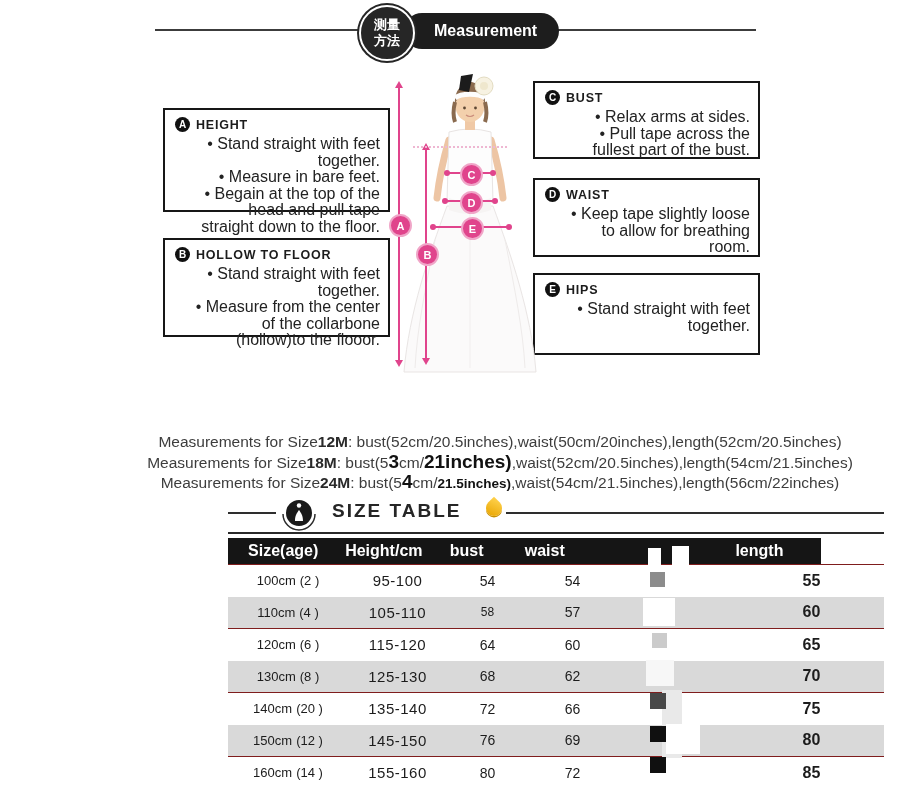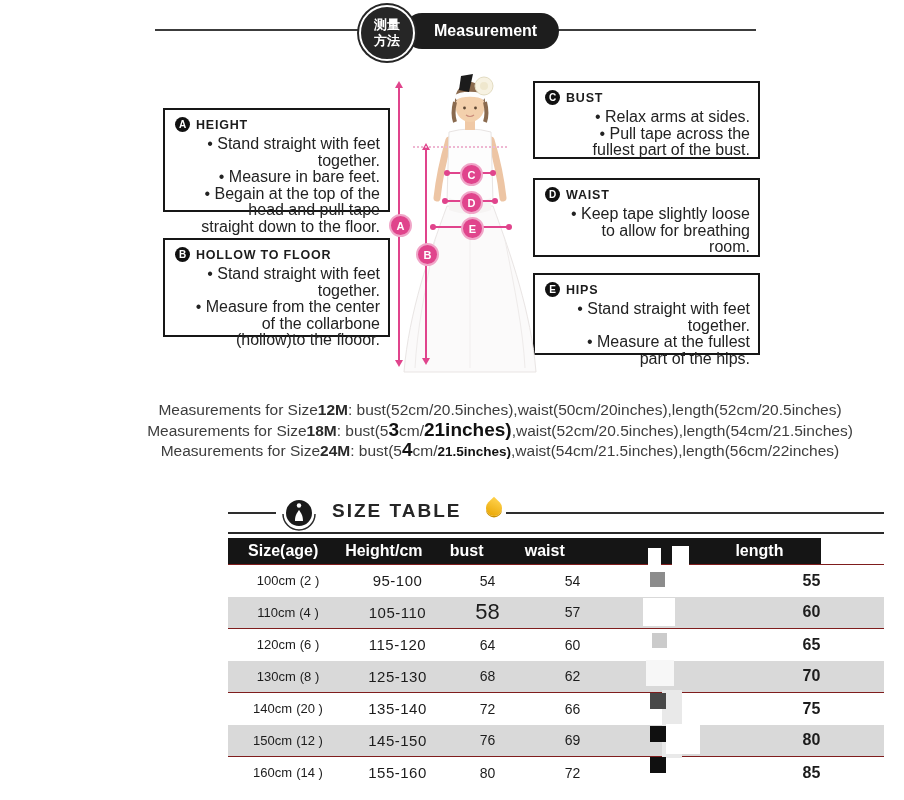--- a/index.html
+++ b/index.html
@@ -42,21 +42,21 @@
   .hline::after{right:-3px;}
   .arr{position:absolute;width:0;height:0;border-left:4px solid transparent;border-right:4px solid transparent;}
   .arr.up{border-bottom:7px solid #e0448c;}
   .arr.down{border-top:7px solid #e0448c;}
   .mcircle{position:absolute;width:19px;height:19px;border-radius:50%;background:#e0448c;
     border:2px solid #f0a6c8;color:#fff;font-size:11px;font-weight:bold;display:flex;
     align-items:center;justify-content:center;z-index:4;}
   .dotline{position:absolute;border-top:2px dotted #eeb7d2;height:0;}
 
   
-  .notes{left:96px;top:400px;width:808px;text-align:center;white-space:nowrap;}
+  .notes{left:96px;top:432px;width:808px;text-align:center;white-space:nowrap;}
   .note-line{font-size:15.5px;line-height:19.5px;color:#3d3d3d;}
   .b{font-weight:bold;color:#2a2a2a;}
   .ov1{font-size:19px;font-weight:600;color:#111;}
   .ov2{font-size:13.5px;font-weight:bold;color:#111;}
 
   
   .st-line{top:512px;height:2px;background:#2e2e2e;}
   .st-line.l{left:228px;width:48px;}
   .st-line.r{left:506px;width:378px;}
   .st-icon{left:281px;top:496px;width:36px;height:36px;z-index:2;}
@@ -131,21 +131,20 @@
     </div>
     <p class="bullet">Keep tape slightly loose to allow for breathing room.</p>
   </div>
 
   <div class="abs ibox box-e">
     <div class="hd">
       <span class="letter-badge">E</span>
       <span class="title">HIPS</span>
     </div>
     <p class="bullet">Stand straight with feet together.</p>
-    <p class="bullet">Measure at the fullest part of the hips.</p>
   </div>
 
   <div class="abs figure">
     <svg viewBox="0 0 160 320" width="160" height="320">
       <path d="M62,136 C44,185 24,242 19,302 L151,302 C146,242 126,185 108,136 Z" fill="#fbfafa" stroke="#e9e5e4" stroke-width="1"></path>
       <path d="M50,170 C40,220 32,260 30,298" stroke="#eeebea" fill="none"></path>
       <path d="M120,170 C130,220 138,260 140,298" stroke="#eeebea" fill="none"></path>
       <path d="M85,142 L85,298" stroke="#f1eeee" fill="none"></path>
       <path d="M64,70 C58,90 54,110 52,128" stroke="#edc5a4" stroke-width="7" fill="none" stroke-linecap="round"></path>
       <path d="M106,70 C112,90 116,110 118,128" stroke="#edc5a4" stroke-width="7" fill="none" stroke-linecap="round"></path>
@@ -227,21 +226,21 @@
       <div class="td size c1"><span>100cm</span><span class="age">(2 )</span></div>
       <div class="td height c2">95-100</div>
       <div class="td c3">54</div>
       <div class="td c4">54</div>
       <div class="td c5"></div>
       <div class="td len c6">55</div>
     </div>
     <div class="trow alt">
       <div class="td size c1"><span>110cm</span><span class="age">(4 )</span></div>
       <div class="td height c2">105-110</div>
-      <div class="td c3" style="font-size:22px;">58</div>
+      <div class="td c3" style="font-size:12px;">58</div>
       <div class="td c4">57</div>
       <div class="td c5"></div>
       <div class="td len c6">60</div>
     </div>
     <div class="trow">
       <div class="td size c1"><span>120cm</span><span class="age">(6 )</span></div>
       <div class="td height c2">115-120</div>
       <div class="td c3">64</div>
       <div class="td c4">60</div>
       <div class="td c5"></div>

